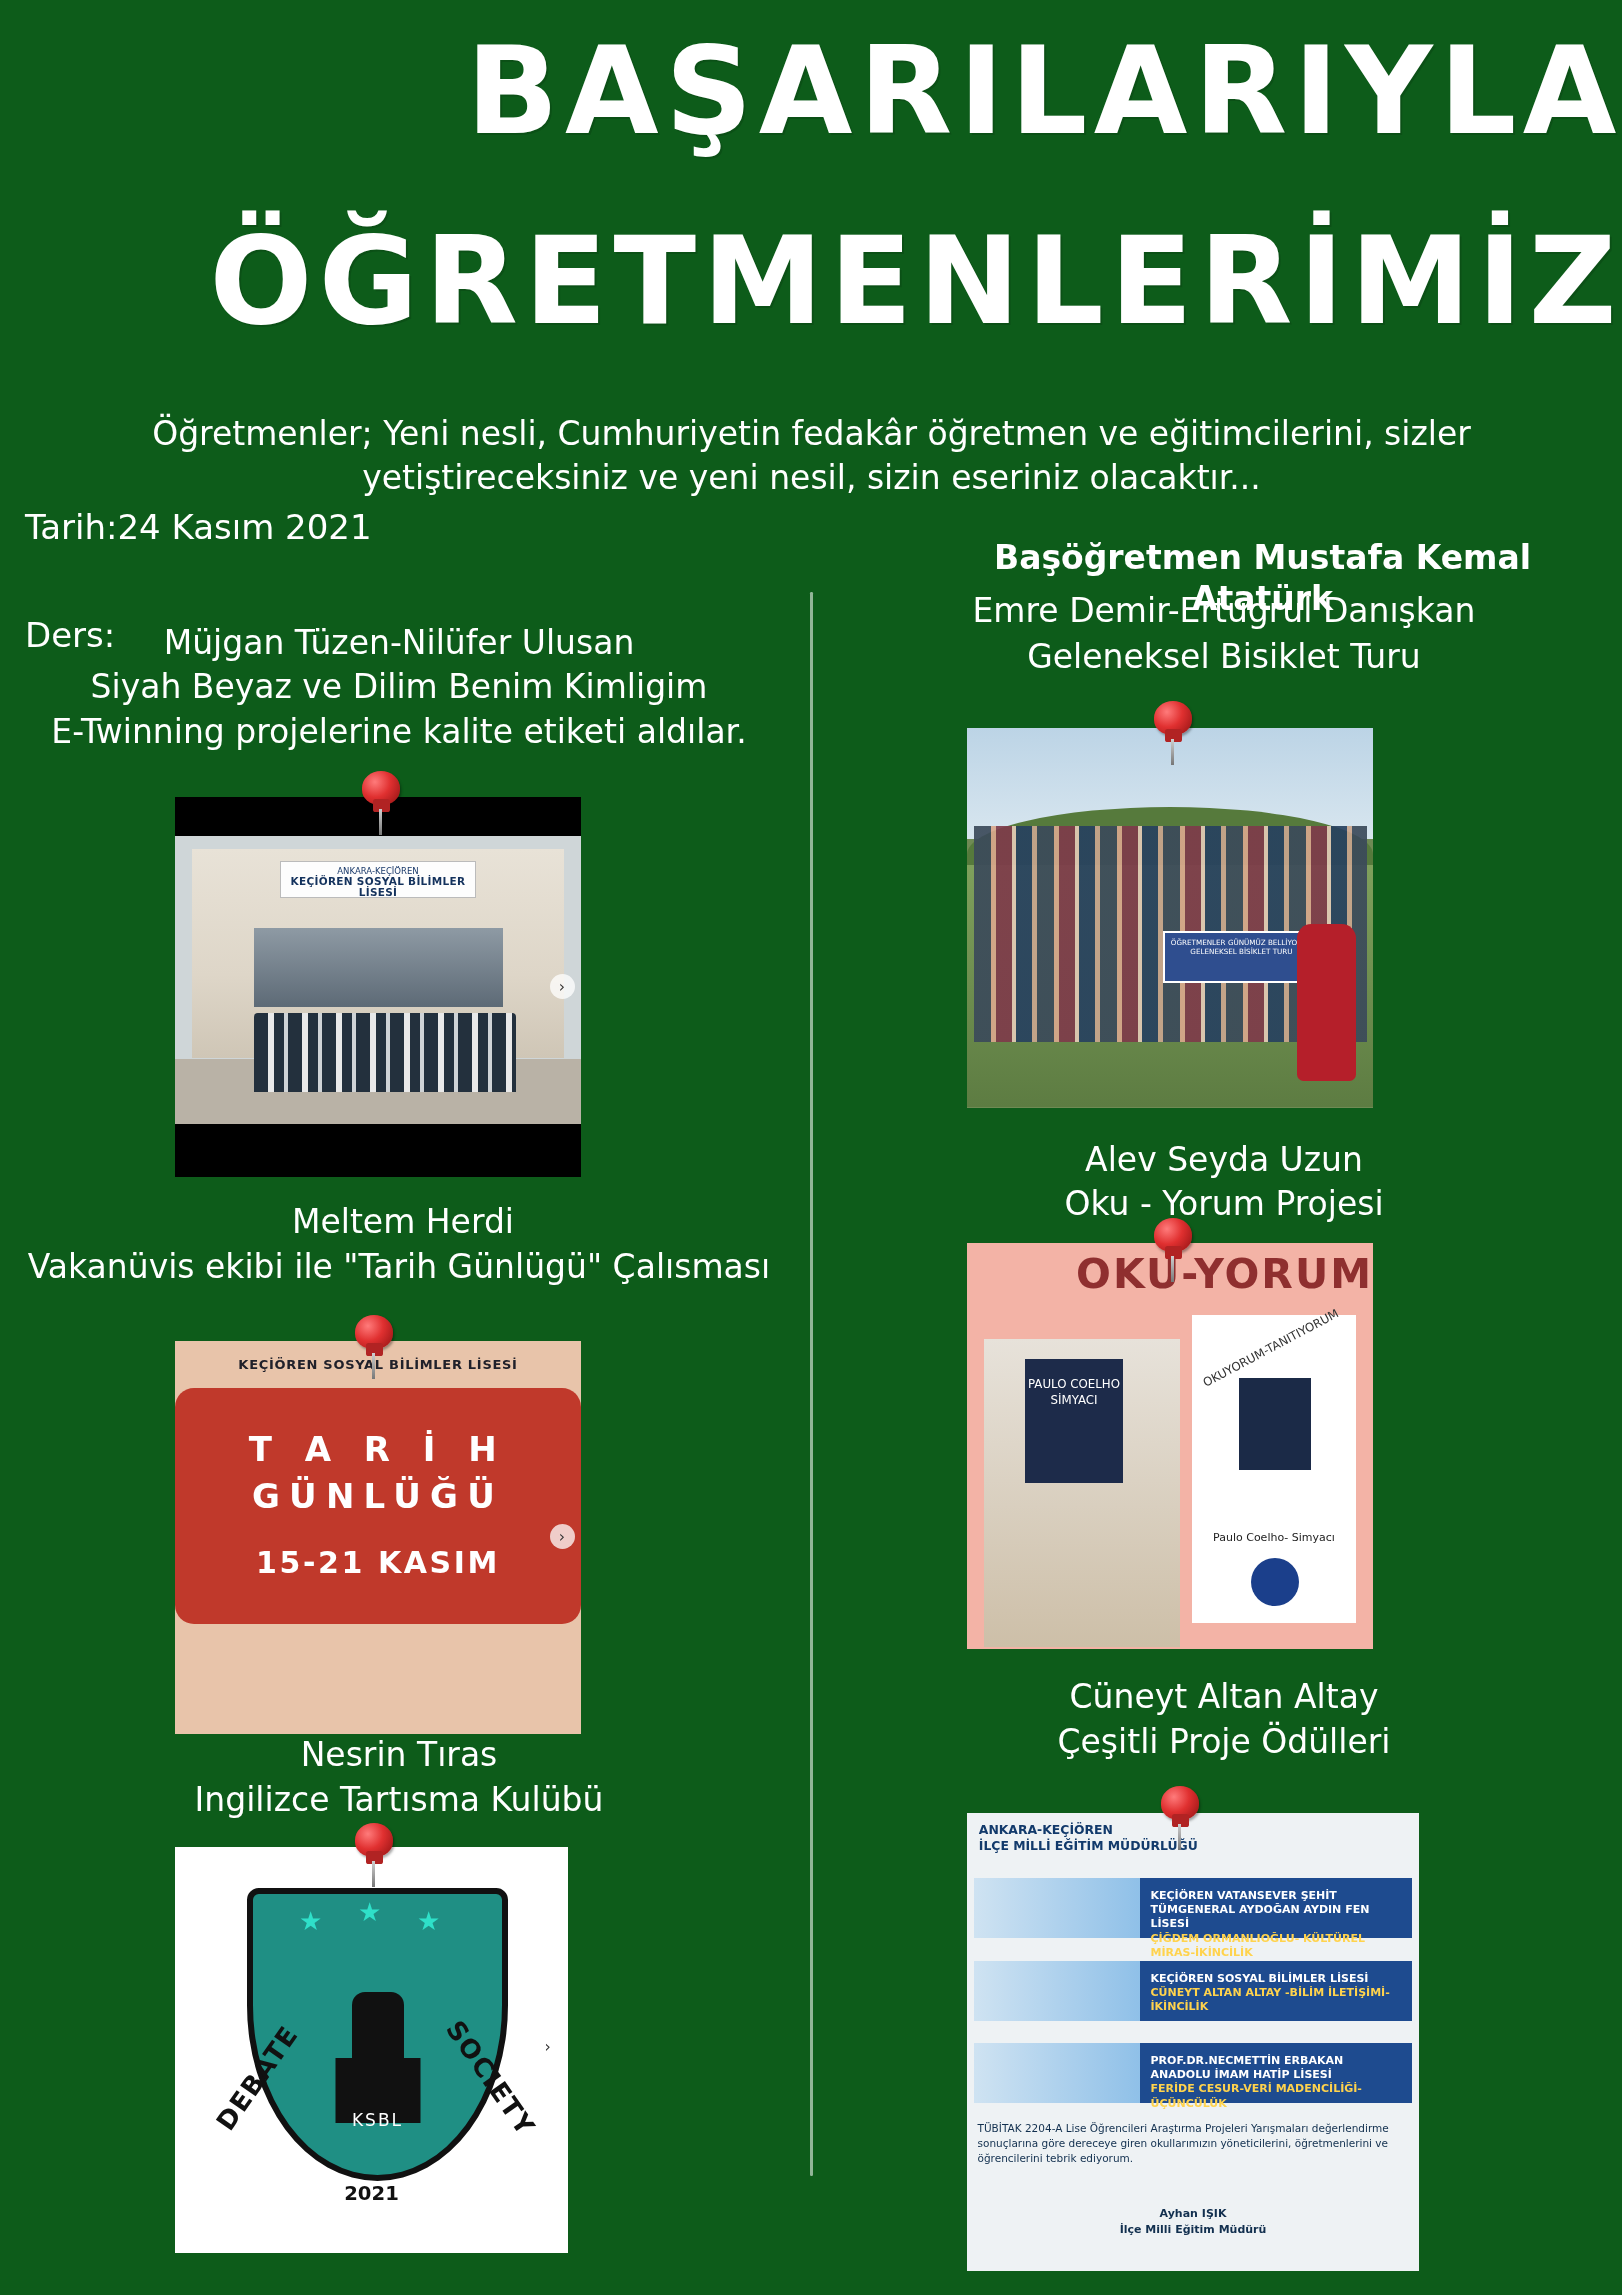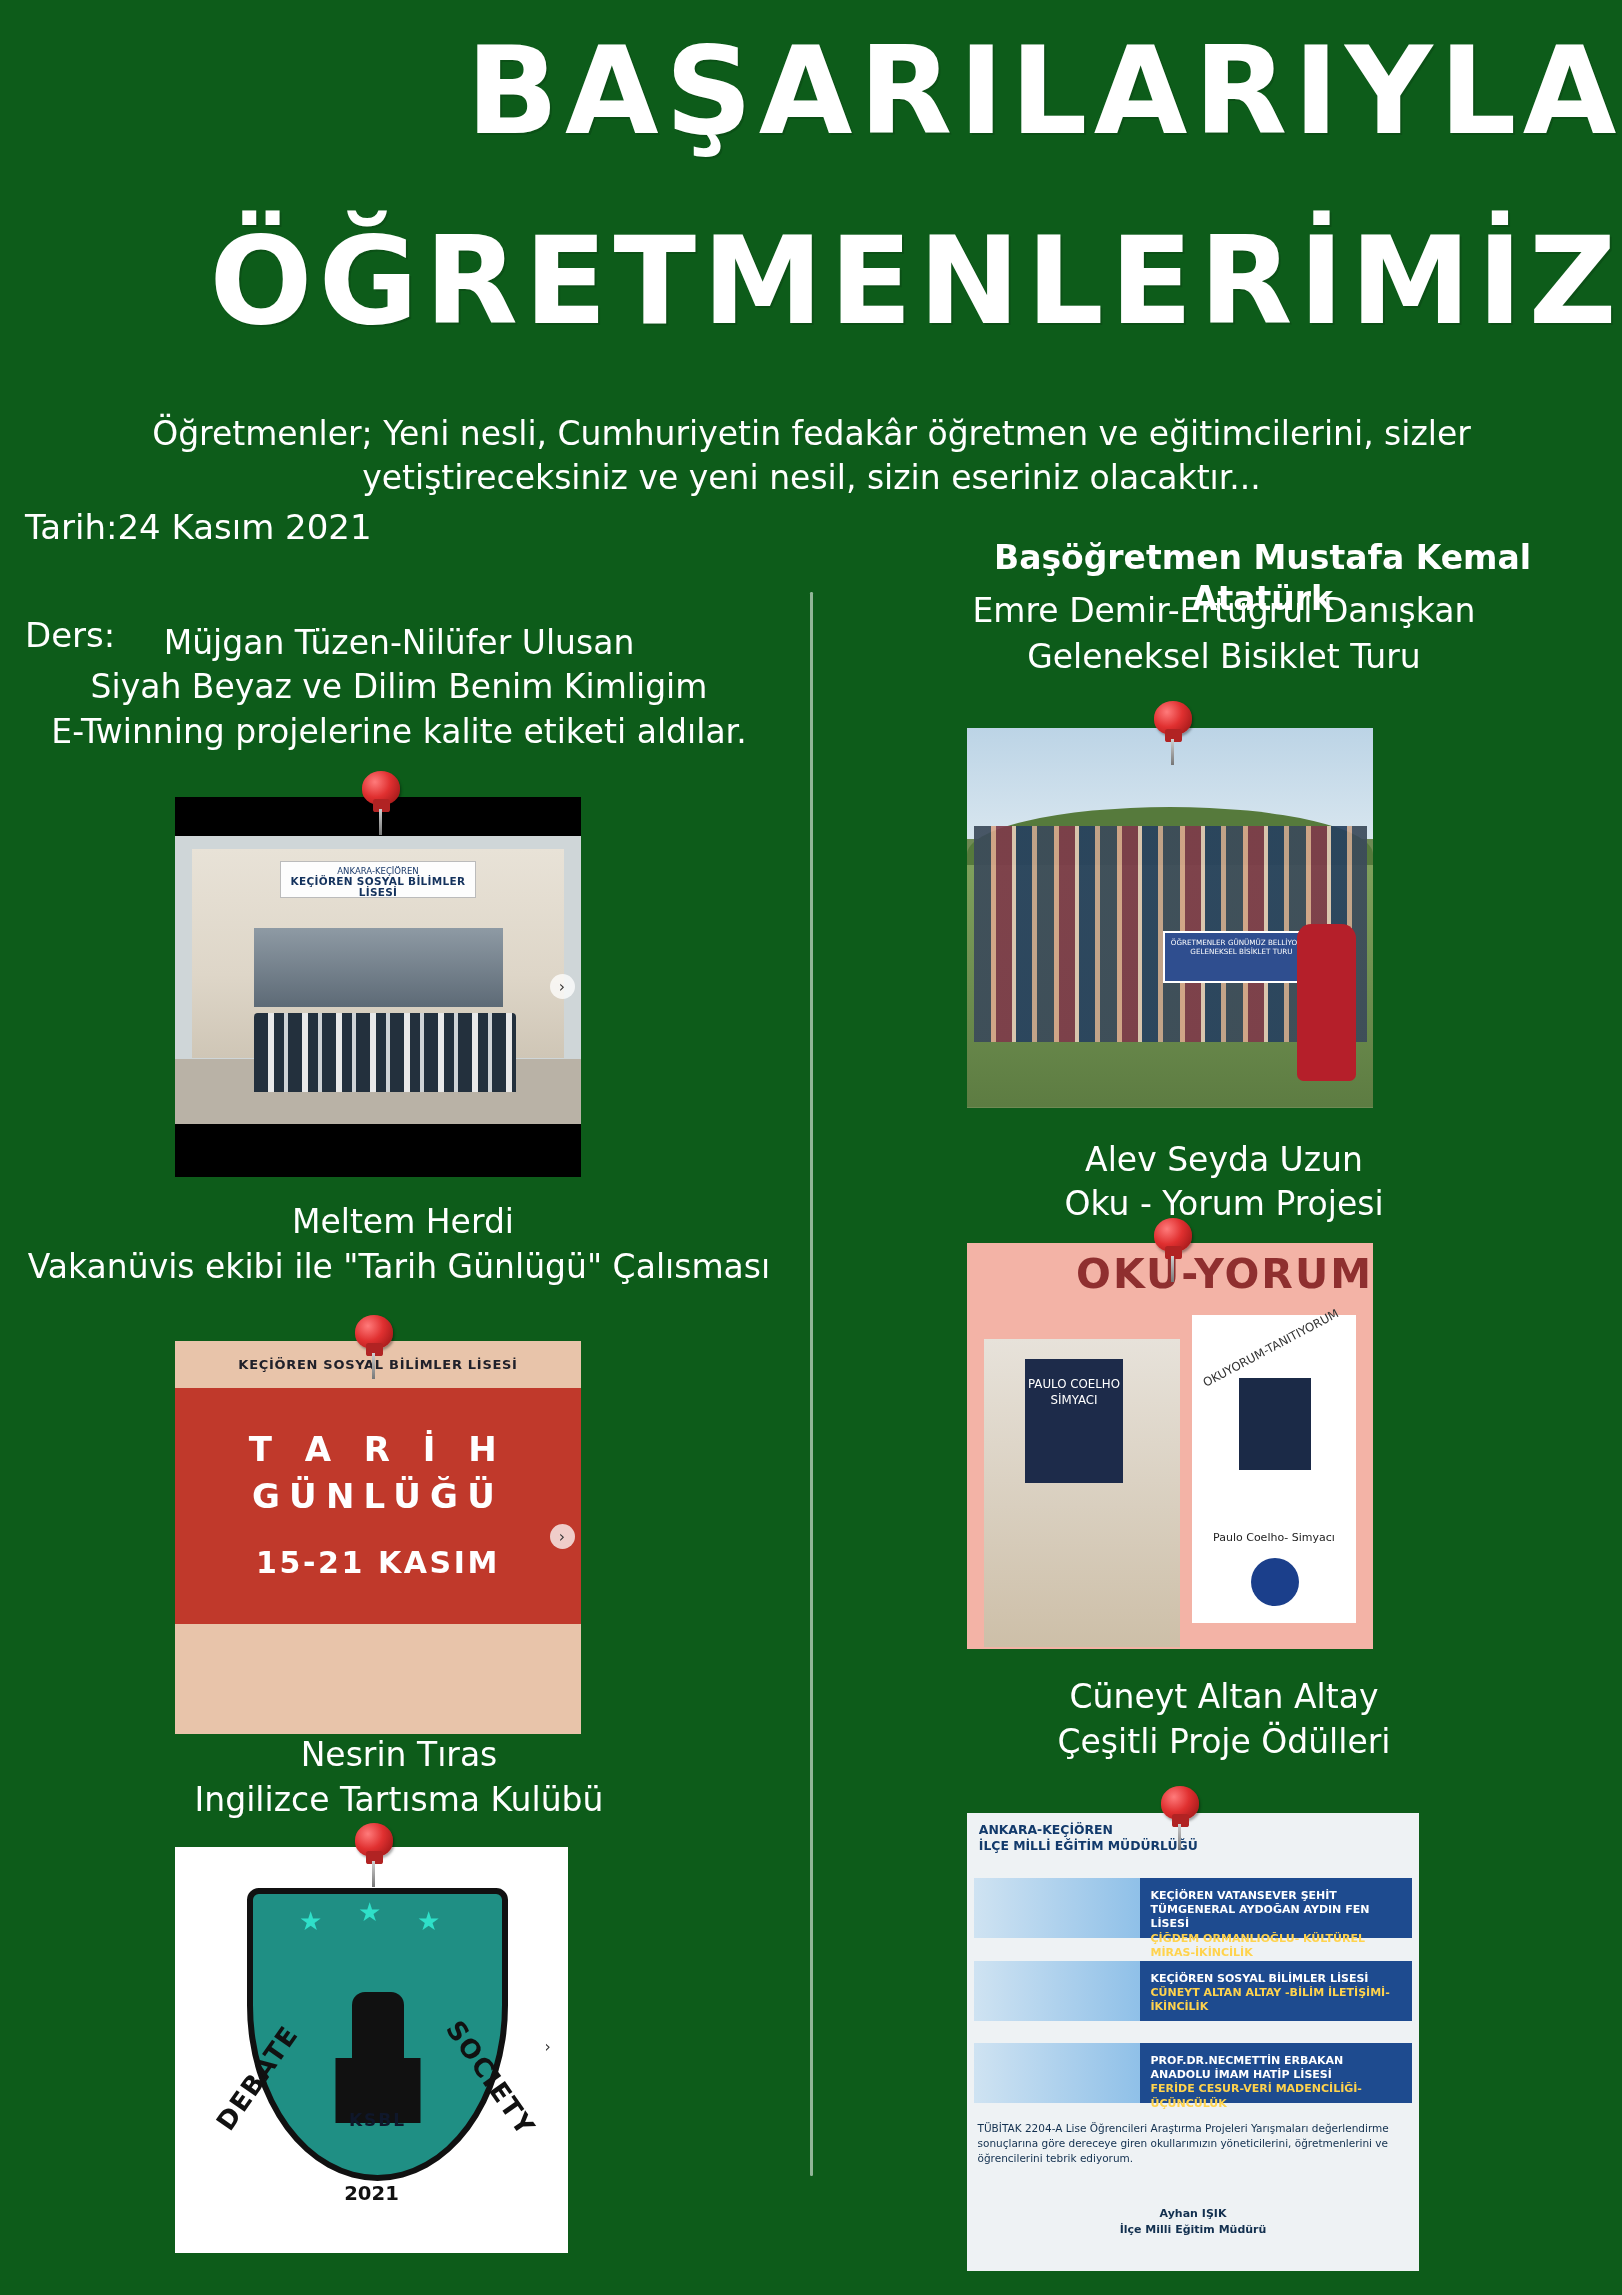--- a/index.html
+++ b/index.html
@@ -188,21 +188,21 @@
   #photo-bike .redgirl { position:absolute; right:17px; top:196px; width:59px; height:157px; background:#b51f2a; border-radius: 14.4px 14.4px 6.5px 6.5px;}
 
   
   #photo-tarih { left: 175px; top: 1341px; width: 406px; height: 393px; background: #e8c4aa; }
   #photo-tarih .tp-head {
     position:absolute; left:0; top:0; width:100%; height:47px; background:#e8c4aa;
     color:#20202a; font-size:13px; text-align:center; line-height:47px; letter-spacing:0.7px; font-weight:bold;
   }
   #photo-tarih .tp-body {
     position:absolute; left:0; top:47px; width:100%; height:236px; background:#c0392b;
-    color:#fff; text-align:center;
+    color:#fff; text-align:center;border-radius:19px;
   }
   #photo-tarih .tp-t1 { margin-top:41px; font-size:34px; letter-spacing:10.5px; font-weight:bold;}
   #photo-tarih .tp-t2 { margin-top:6.5px; font-size:34px; letter-spacing:9.2px; font-weight:bold;}
   #photo-tarih .tp-t3 { margin-top:29px; font-size:30px; letter-spacing:2.6px; font-weight:bold;}
   #photo-tarih .tp-foot { position:absolute; left:0; bottom:0; width:100%; height:110px; background:#e8c4aa; }
 
   
   #photo-oku { left: 967px; top: 1243px; width: 406px; height: 406px; background:#f3b3a6; }
   #photo-oku .oy-title {
     position:absolute; left:0; top:6.5px; width:100%; text-align:right;
@@ -228,21 +228,21 @@
   
   #photo-debate { left: 175px; top: 1847px; width: 393px; height: 406px; background:#ffffff; }
   #photo-debate .shield {
     position:absolute; left:72px; top:41px; width:249px; height:281px;
     background:#1f8f84; border:6.5px solid #111;
     border-radius: 11.8px 11.8px 50% 50% / 11.8px 11.8px 60% 60%;
   }
   #photo-debate .star { position:absolute; color:#2fe0c9; font-size:26px; }
   #photo-debate .figure { position:absolute; left:50%; top:98px; transform:translateX(-50%); width:52px; height:72px; background:#111; border-radius:13px 13px 2.6px 2.6px;}
   #photo-debate .podium { position:absolute; left:50%; top:164px; transform:translateX(-50%); width:85px; height:65px; background:#111; }
-  #photo-debate .ksbl { position:absolute; left:50%; top:216px; transform:translateX(-50%); color:#0f172a; font-size:17px; font-weight:bold; letter-spacing:2px;}
+  #photo-debate .ksbl { position:absolute; left:50%; top:216px; transform:translateX(-50%); color:#ffffff; font-size:17px; font-weight:normal; letter-spacing:2px;}
   #photo-debate .ring-text-l { position:absolute; left:22px; top:216px; color:#111; font-size:26px; font-weight:bold; transform:rotate(-55deg); letter-spacing:1.3px;}
   #photo-debate .ring-text-r { position:absolute; right:10.5px; top:216px; color:#111; font-size:26px; font-weight:bold; transform:rotate(55deg); letter-spacing:1.3px;}
   #photo-debate .year { position:absolute; left:50%; bottom:48px; transform:translateX(-50%); color:#111; font-size:19.6px; font-weight:bold;}
 
   
   #photo-awards { left: 967px; top: 1813px; width: 452px; height: 458px; background:#eef2f4; }
   #photo-awards .aw-head { position:absolute; left:11.8px; top:9.2px; color:#123a6b; font-size:12.4px; font-weight:bold; line-height:15.7px; }
   #photo-awards .aw-row {
     position:absolute; left:6.5px; width:438px; height:60px;
     background: linear-gradient(90deg,#cfe3f2 0%, #8fc0e8 38%, #1e4b8f 38%, #1e4b8f 100%);

